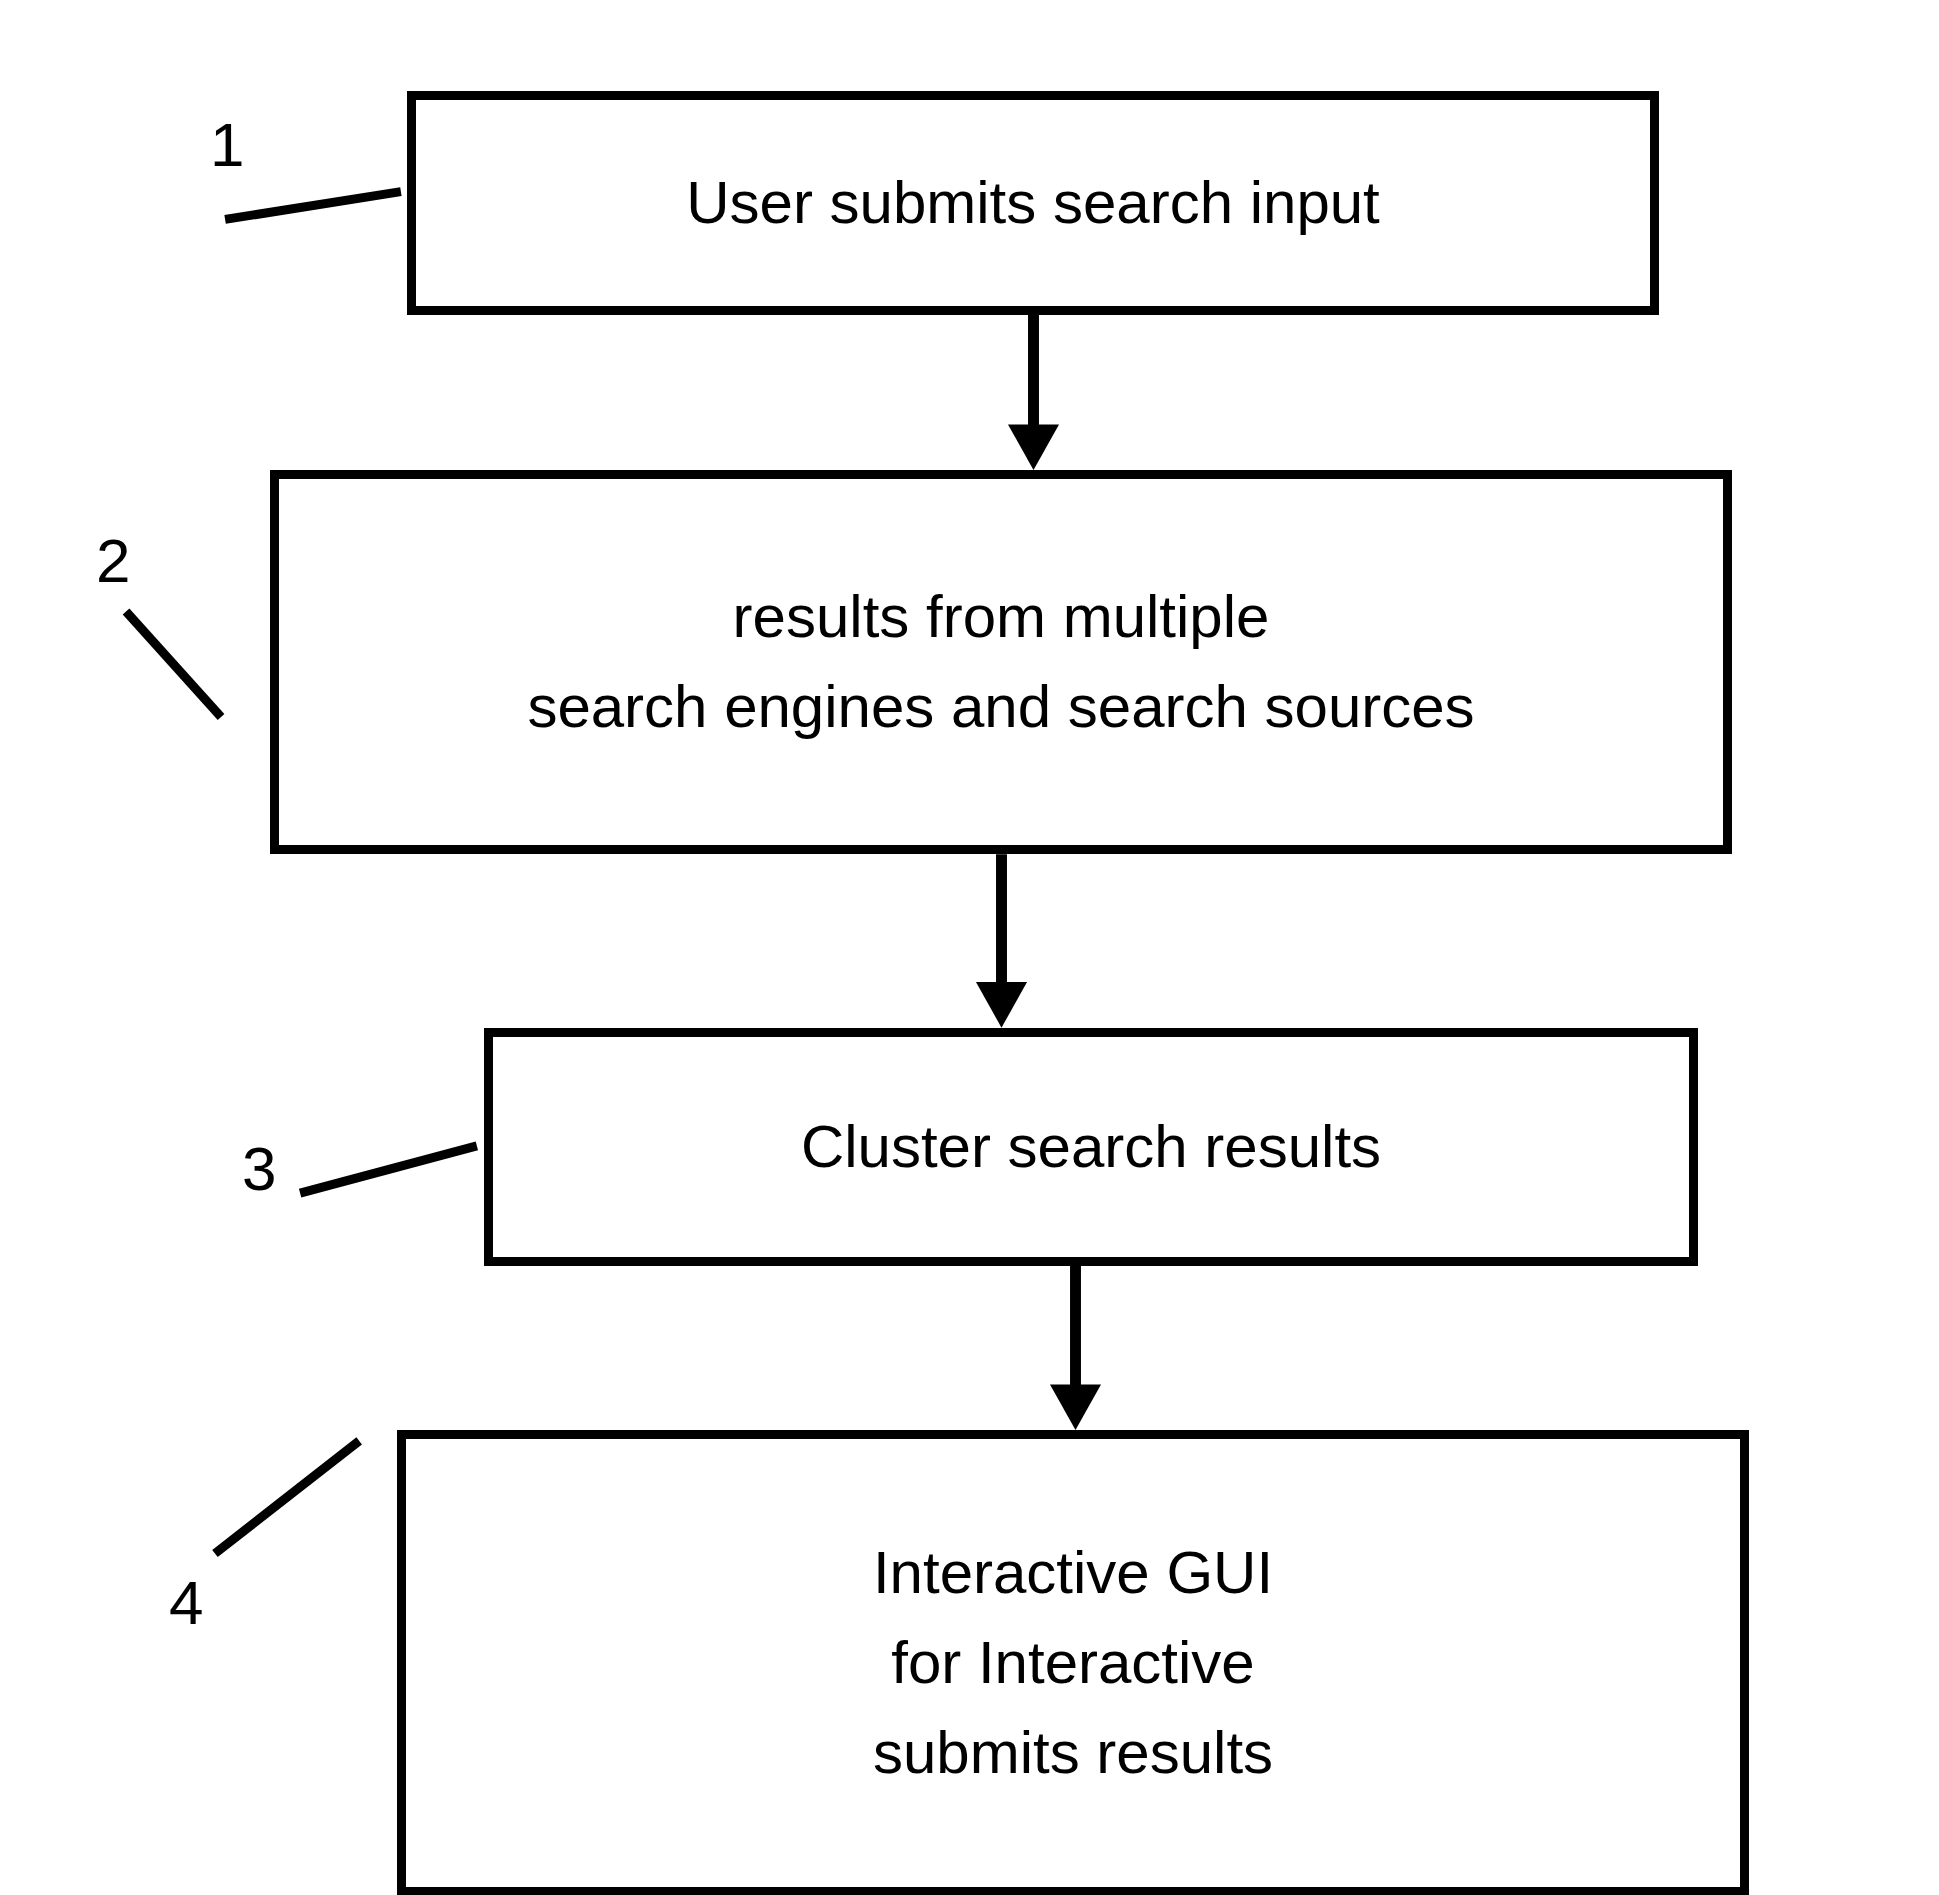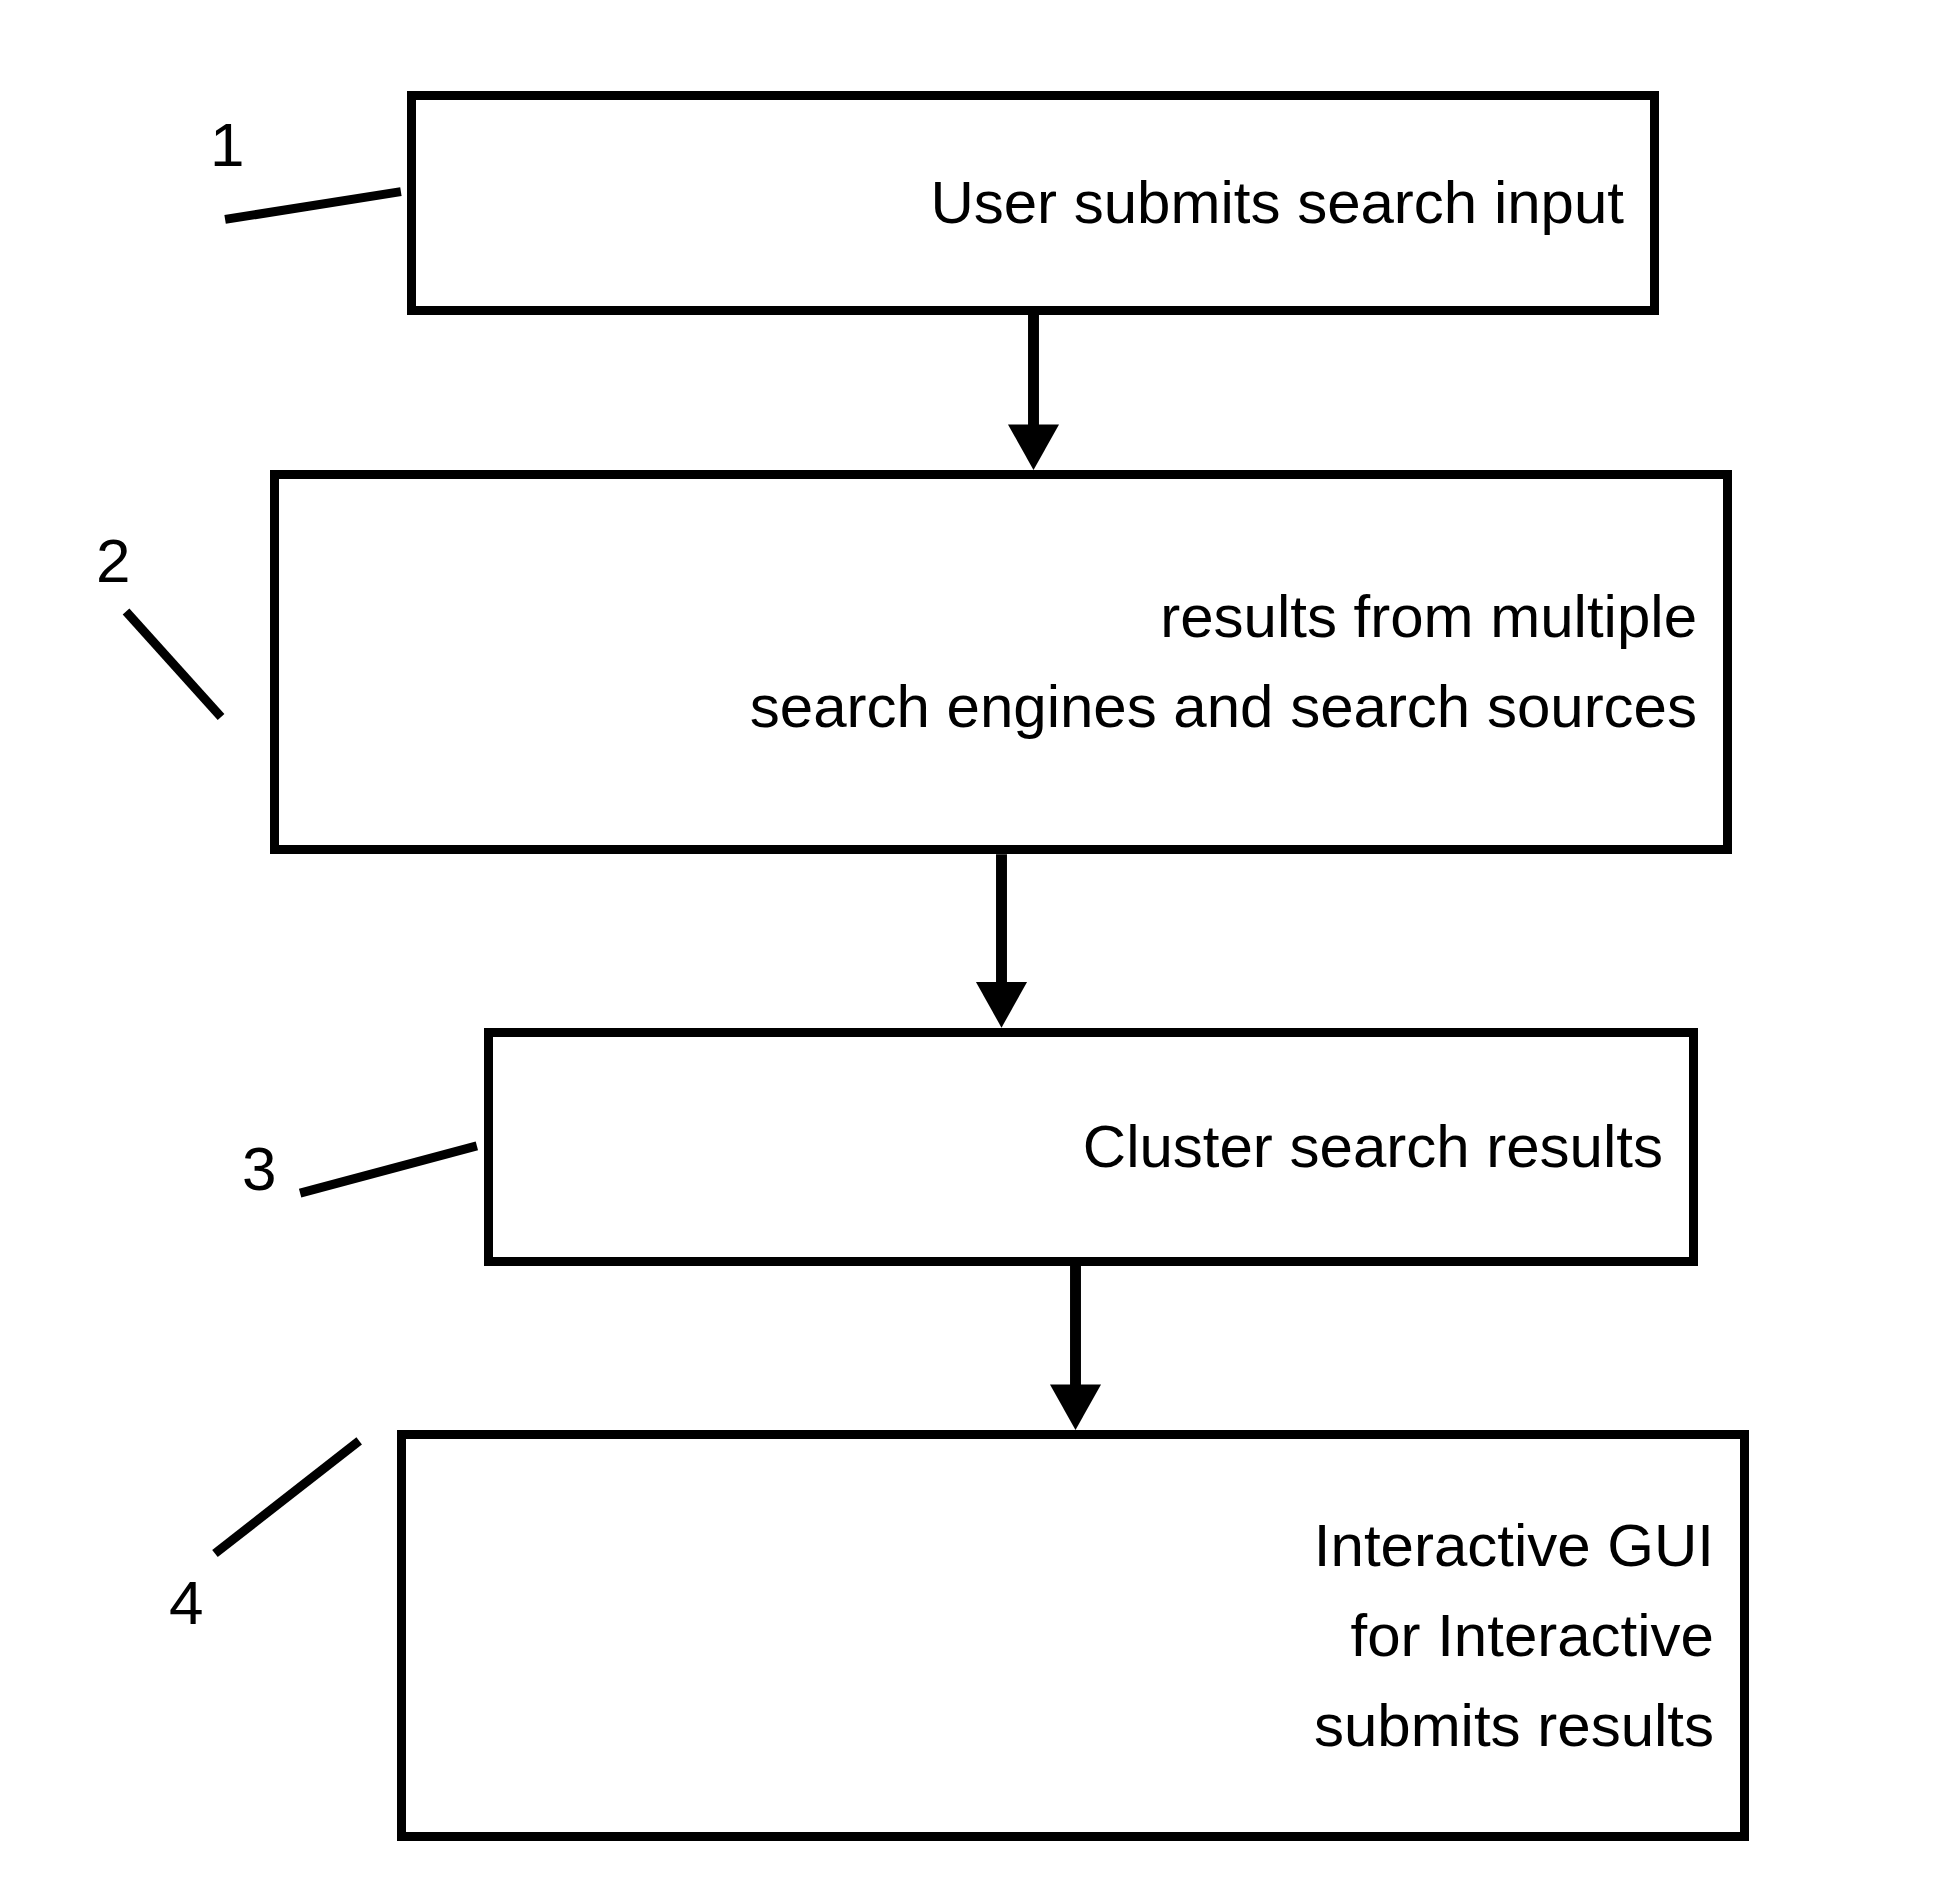--- a/index.html
+++ b/index.html
@@ -18,21 +18,21 @@
     }
     .step {
       position: relative;
       margin: 0 auto;
     }
     .box {
       border: 9.1px solid #000;
       background: white;
       display: flex;
       flex-direction: column;
-      align-items: flex-end;
+      align-items: center;
       justify-content: center;
       font-size: 60px;
       line-height: 1.5;
       text-align: center;
       padding: 26px;
     }
     .label {
       position: absolute;
       font-size: 62px;
       color: #000;
@@ -55,21 +55,21 @@
     #step1 .lead-line { left: 224px; top: 110px; width: 178px; height: 9.1px; transform: rotate(-9deg); }
 
     #step2 .box { width: 1462px; height: 384px; margin-left: 270px; }
     #step2 .label { left: 96px; top: 55px; }
     #step2 .lead-line { left: 126px; top: 137px; width: 142px; height: 9.1px; transform: rotate(48deg); transform-origin: left center; }
 
     #step3 .box { width: 1214px; height: 238px; margin-left: 484px; }
     #step3 .label { left: 242px; top: 105px; }
     #step3 .lead-line { left: 297px; top: 137px; width: 183px; height: 9.1px; transform: rotate(-15deg); }
 
-    #step4 .box { width: 1352px; height: 411px; margin-left: 397px; }
+    #step4 .box { width: 1352px; height: 466px; margin-left: 397px; }
     #step4 .label { left: 169px; top: 137px; }
     #step4 .lead-line { left: 215px; top: 119px; width: 183px; height: 9.1px; transform: rotate(-38deg); transform-origin: left center; }
 
     .arrow1 { width: 1252px; margin-left: 407px; }
     .arrow2 { width: 1462px; margin-left: 270px; }
     .arrow3 { width: 1183px; margin-left: 484px; }
   </style>
 </head>
 <body>
 

